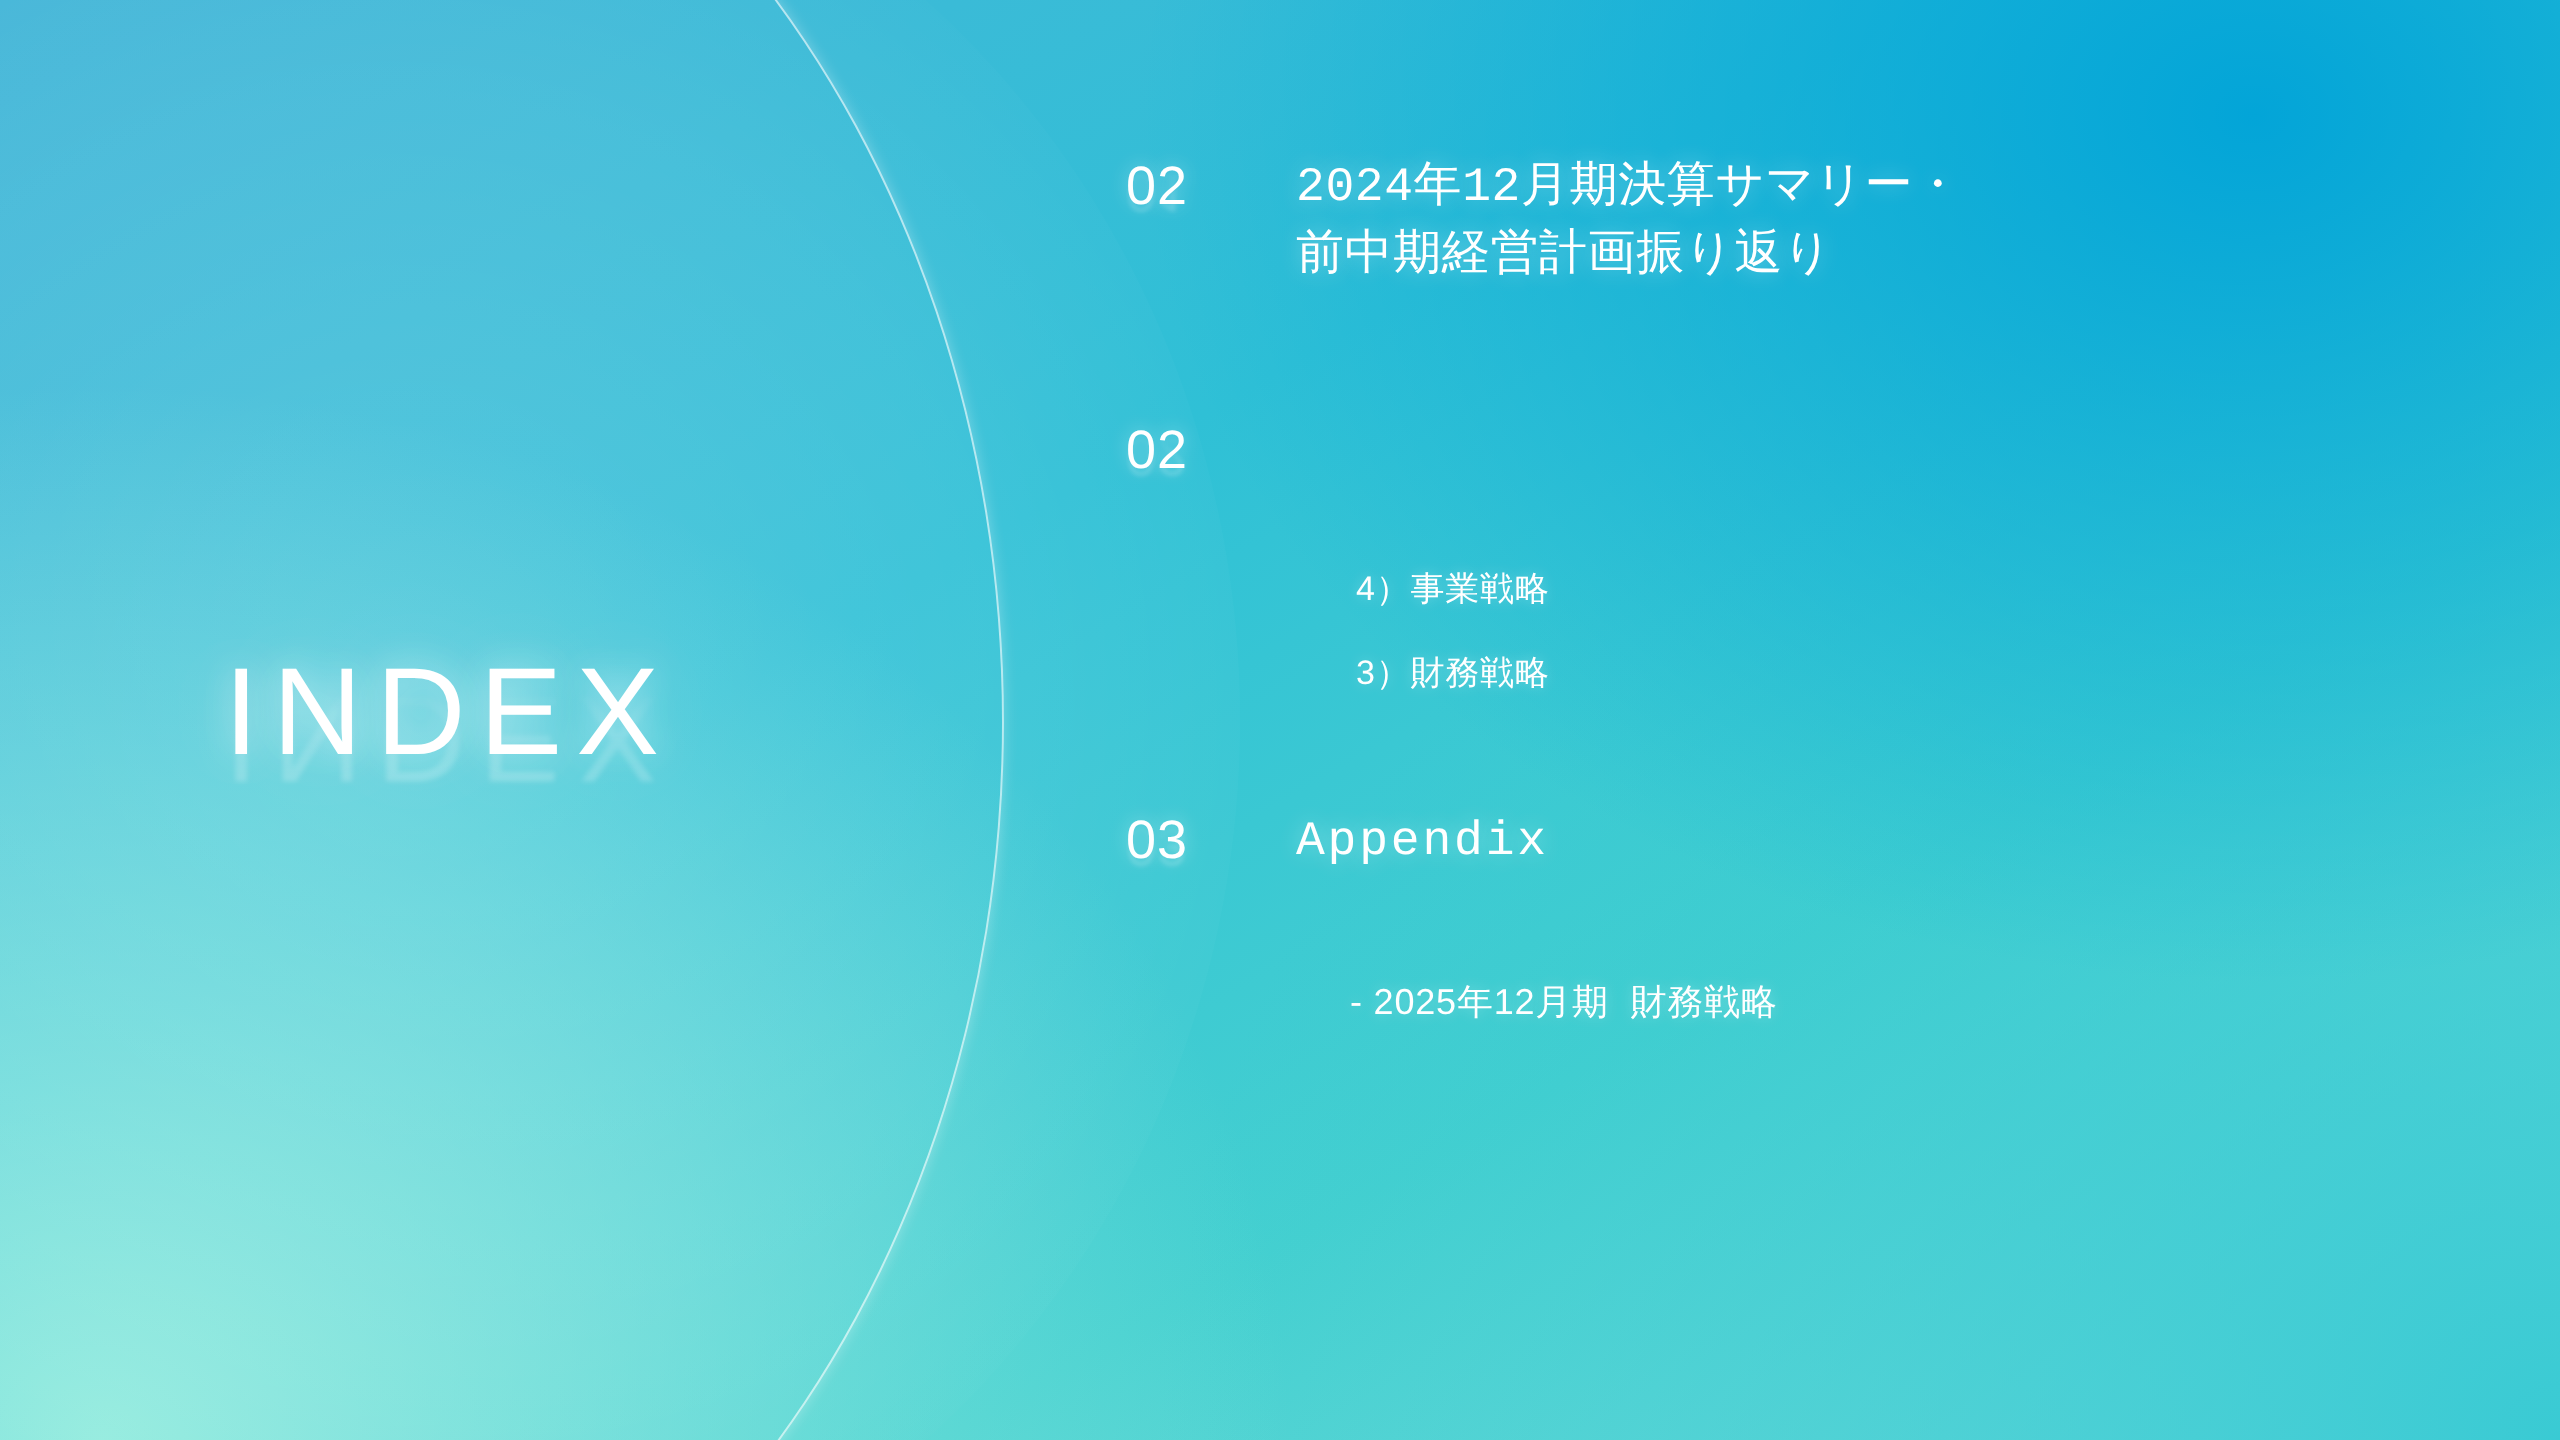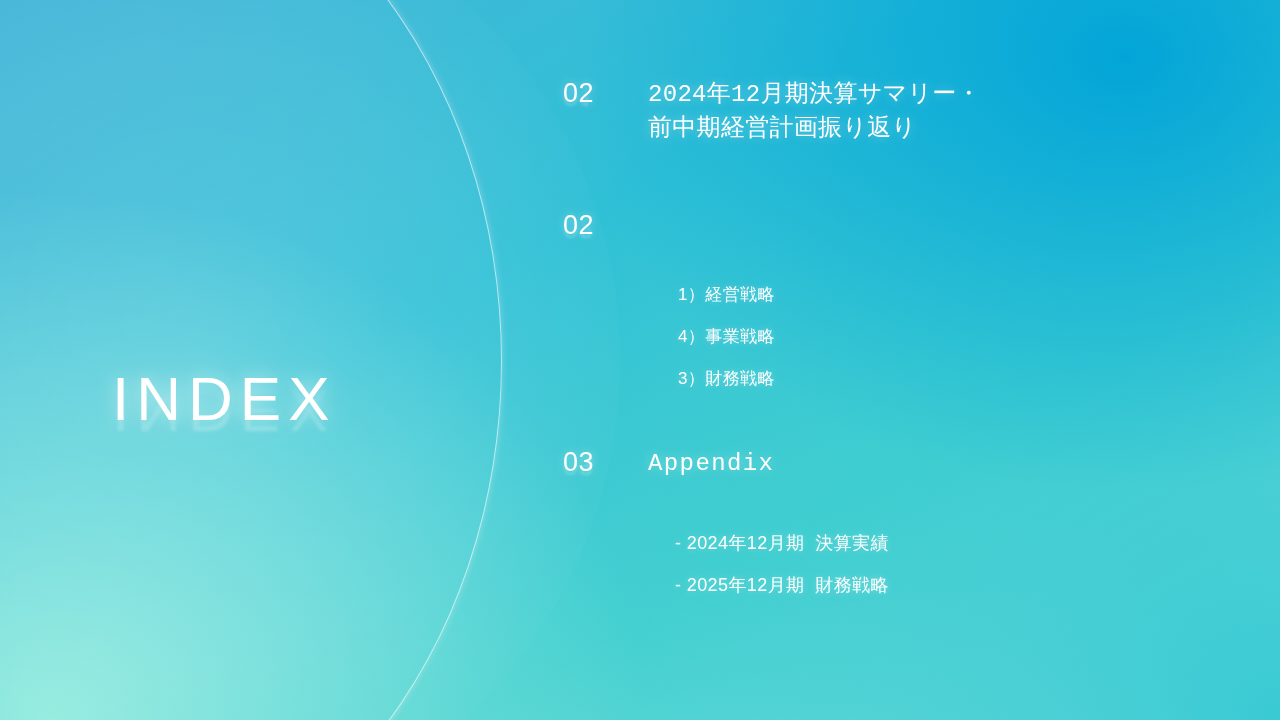--- a/index.html
+++ b/index.html
@@ -58,21 +58,20 @@
     height: 190px;
   }
   .index-title {
     font-size: 62px;
     font-weight: 400;
     letter-spacing: 7px;
     color: #ffffff;
     line-height: 1;
     text-shadow: 0 0 18px rgba(255,255,255,0.55), 0 0 42px rgba(255,255,255,0.28);
     white-space: nowrap;
-    margin-top: 42px;
   }
   .index-reflection {
     font-size: 62px;
     font-weight: 400;
     letter-spacing: 7px;
     line-height: 1;
     color: rgba(255,255,255,0.40);
     white-space: nowrap;
     transform: scaleY(-1);
     transform-origin: top;
@@ -187,36 +186,34 @@
     </div>
 
     <div class="section" id="sec-02">
       <div class="sec-head">
         <div class="num-wrap">
           <div class="num">02</div>
           <div class="num-reflection" aria-hidden="true">02</div>
         </div>
       </div>
       <div class="subitems">
-        <div class="subitem">1）経営戦略</div>
         <div class="subitem">4）事業戦略</div>
         <div class="subitem">3）財務戦略</div>
       </div>
     </div>
 
     <div class="section" id="sec-03">
       <div class="sec-head">
         <div class="num-wrap">
           <div class="num">03</div>
           <div class="num-reflection" aria-hidden="true">03</div>
         </div>
         <div class="sec-title latin">
           <span class="line">Appendix</span>
         </div>
       </div>
       <div class="subitems dashed">
-        <div class="subitem">- 2024年12月期  決算実績</div>
         <div class="subitem">- 2025年12月期  財務戦略</div>
       </div>
     </div>
 
   </div>
 </div>
 
 </body></html>

